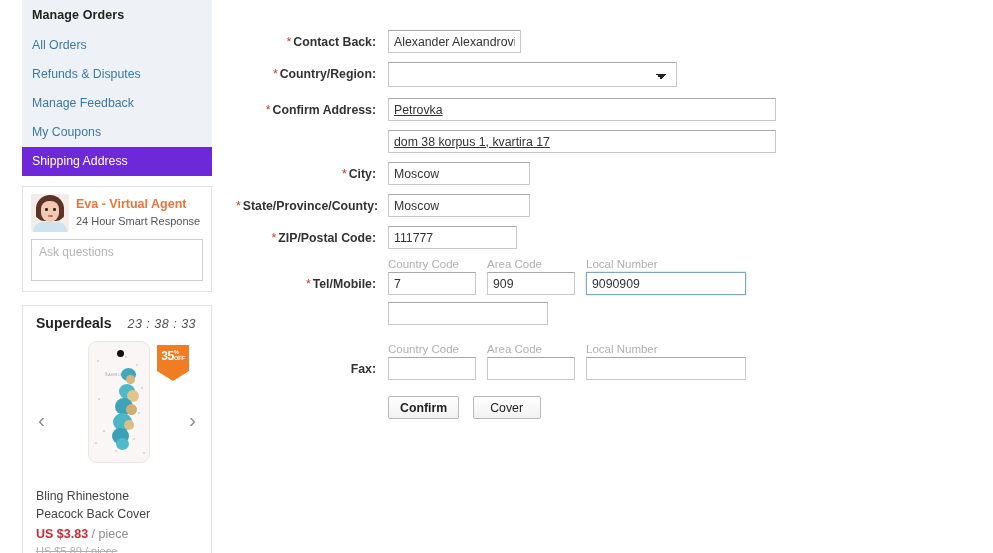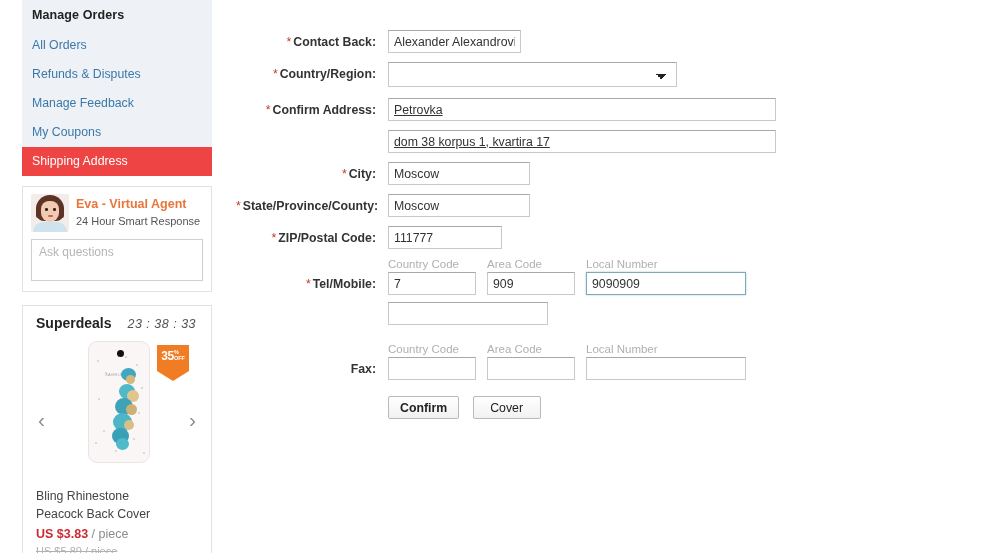--- a/index.html
+++ b/index.html
@@ -34,21 +34,21 @@
     letter-spacing: .1px;
   }
   .nav-item {
     font-size: 12.3px;
     color: #3b78a8;
     padding: 7px 0 7px 10px;
     cursor: pointer;
     line-height: 15px;
   }
   .nav-item.active {
-    background: #ef4444;
+    background: #6d28d9;
     color: #ffffff;
   }
 
   
   .eva-card {
     margin-top: 10px;
     border: 1px solid #e2e2e2;
     background: #ffffff;
     padding: 7px 8px 10px 8px;
   }
@@ -289,21 +289,21 @@
     font-family: "Liberation Sans", sans-serif;
     outline: none;
   }
   input.txt.focused {
     border: 1px solid #7fa9b8;
     box-shadow: 0 0 2px rgba(120,170,190,.6);
   }
   .w-name { width: 133px; }
   .w-street { width: 388px; text-decoration: underline; }
   .w-city { width: 142px; }
-  .w-zip { width: 114px; }
+  .w-zip { width: 129px; }
   select.w-country {
     width: 289px;
     height: 25px;
     padding: 11px 4px;
     -webkit-appearance: none;
     appearance: none;
     background-image:
       linear-gradient(45deg, transparent 50%, #222 50%),
       linear-gradient(135deg, #222 50%, transparent 50%);
     background-position:

